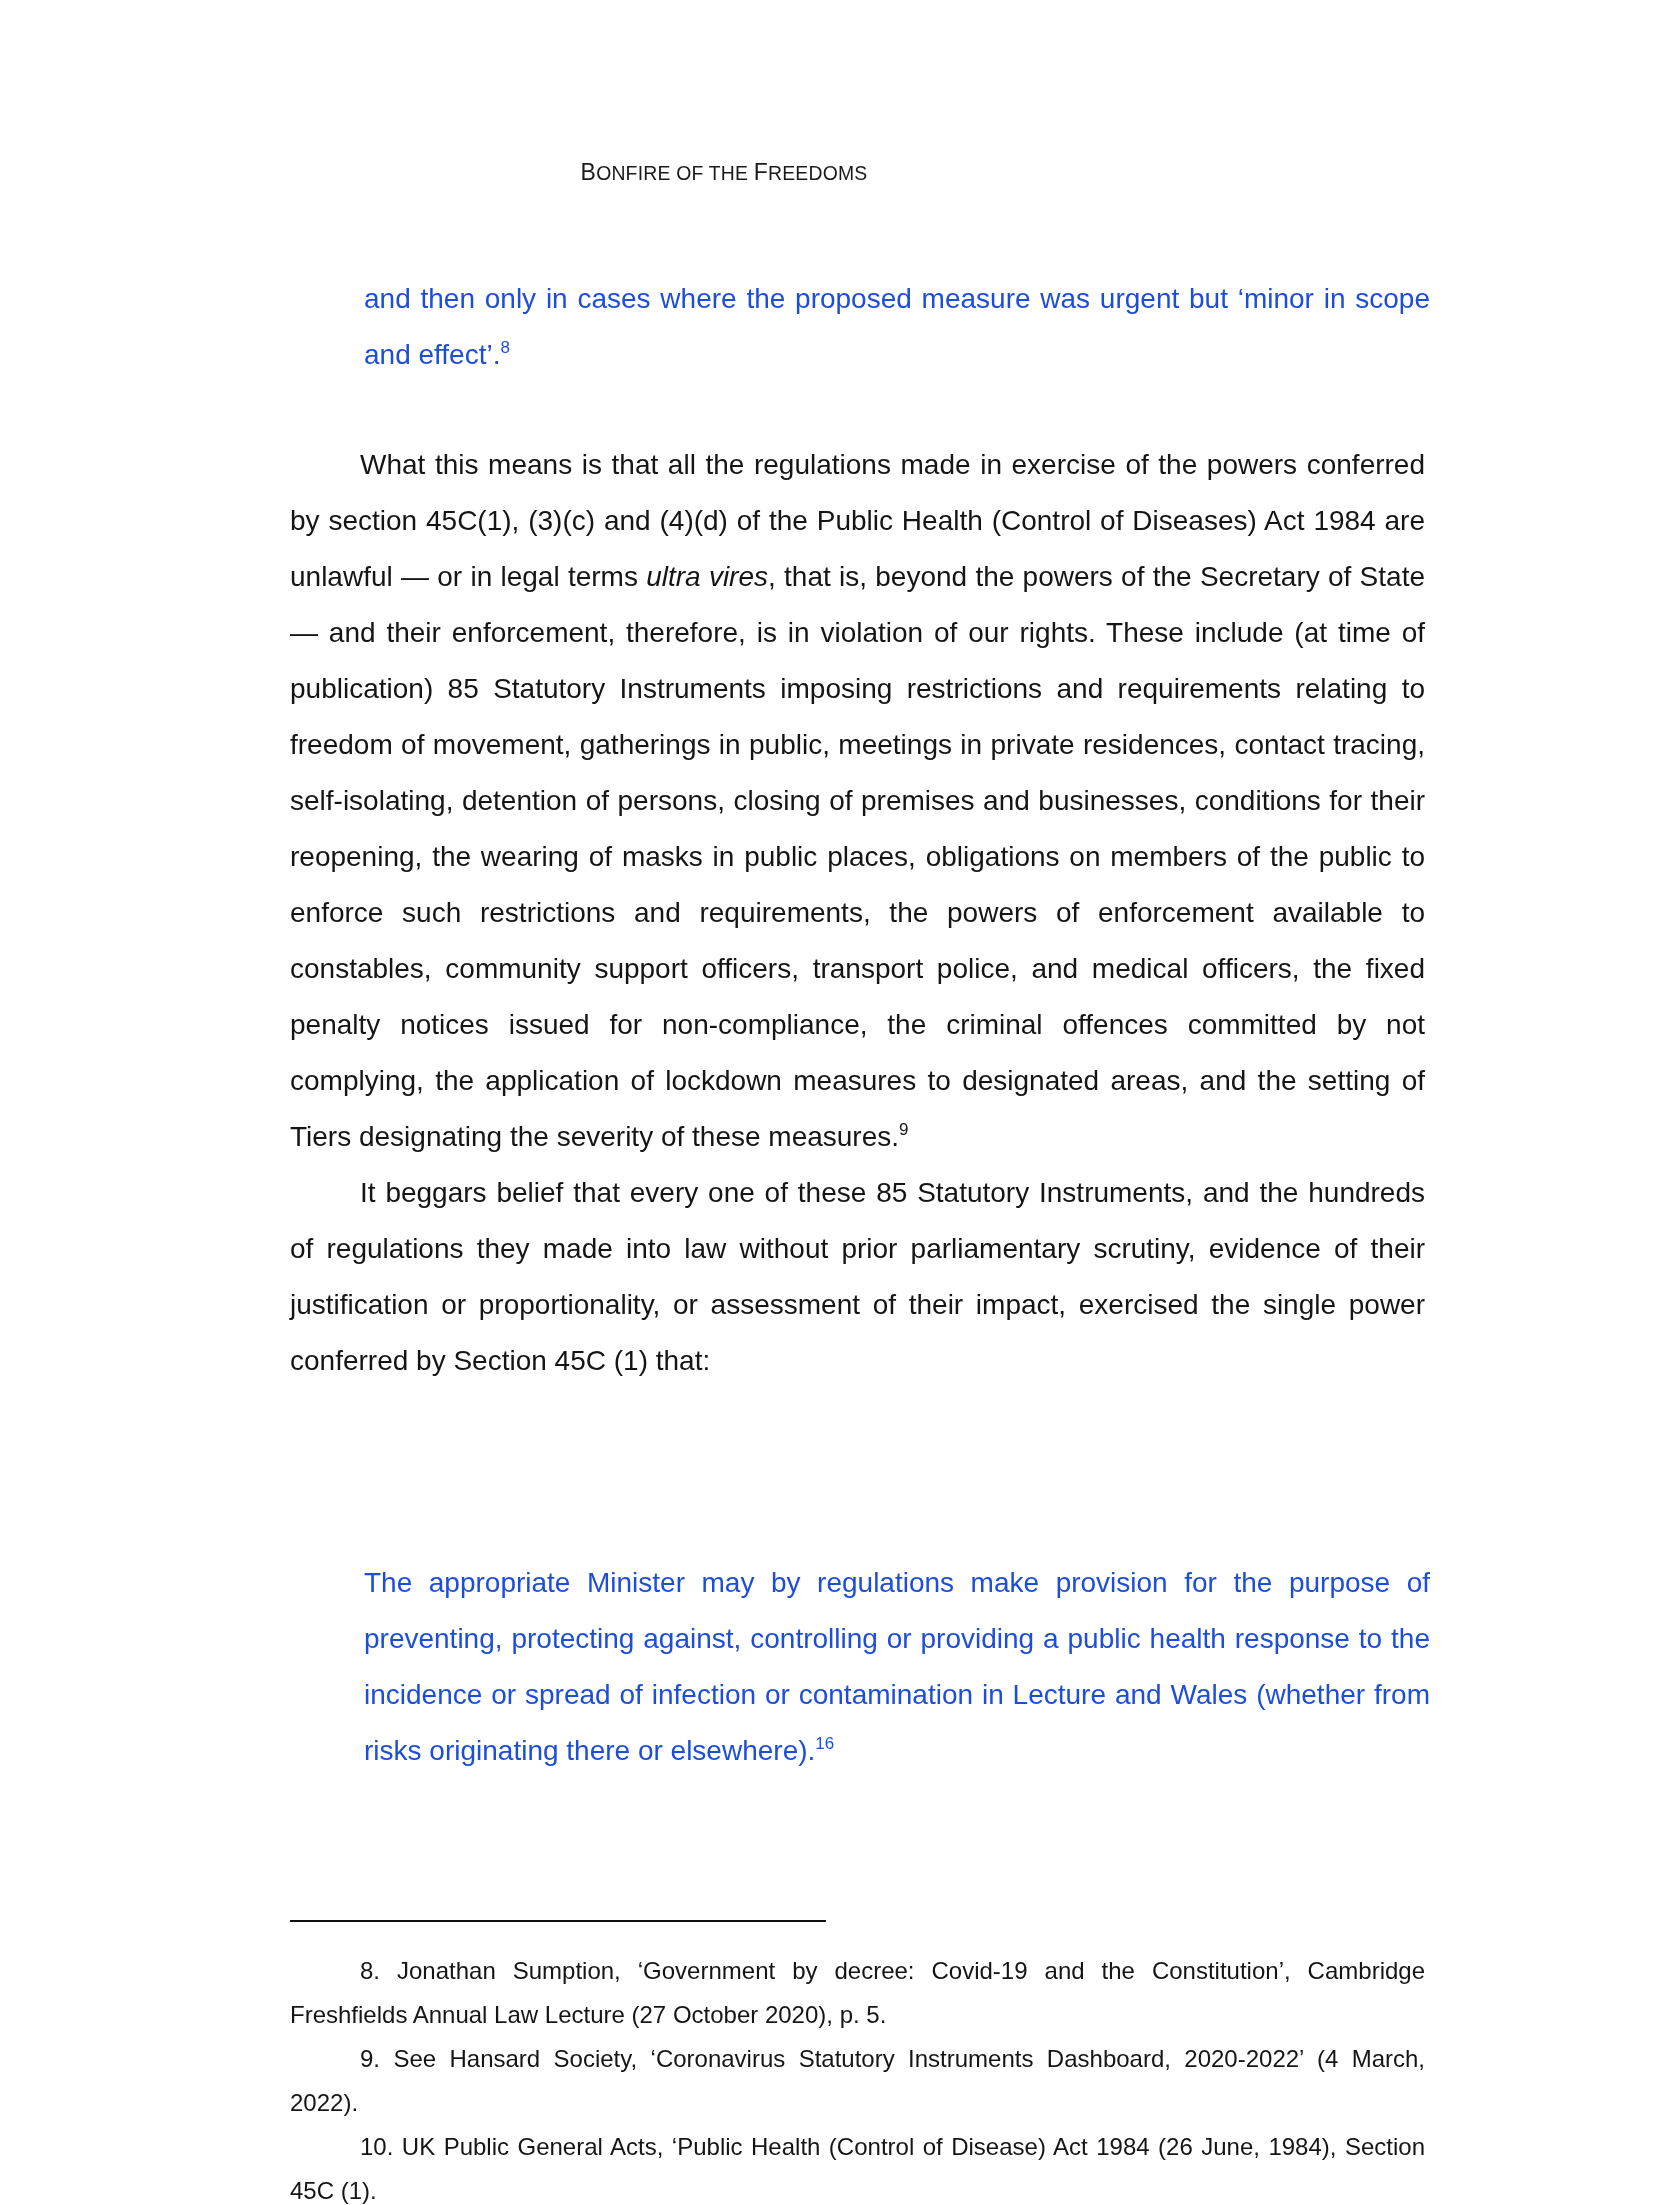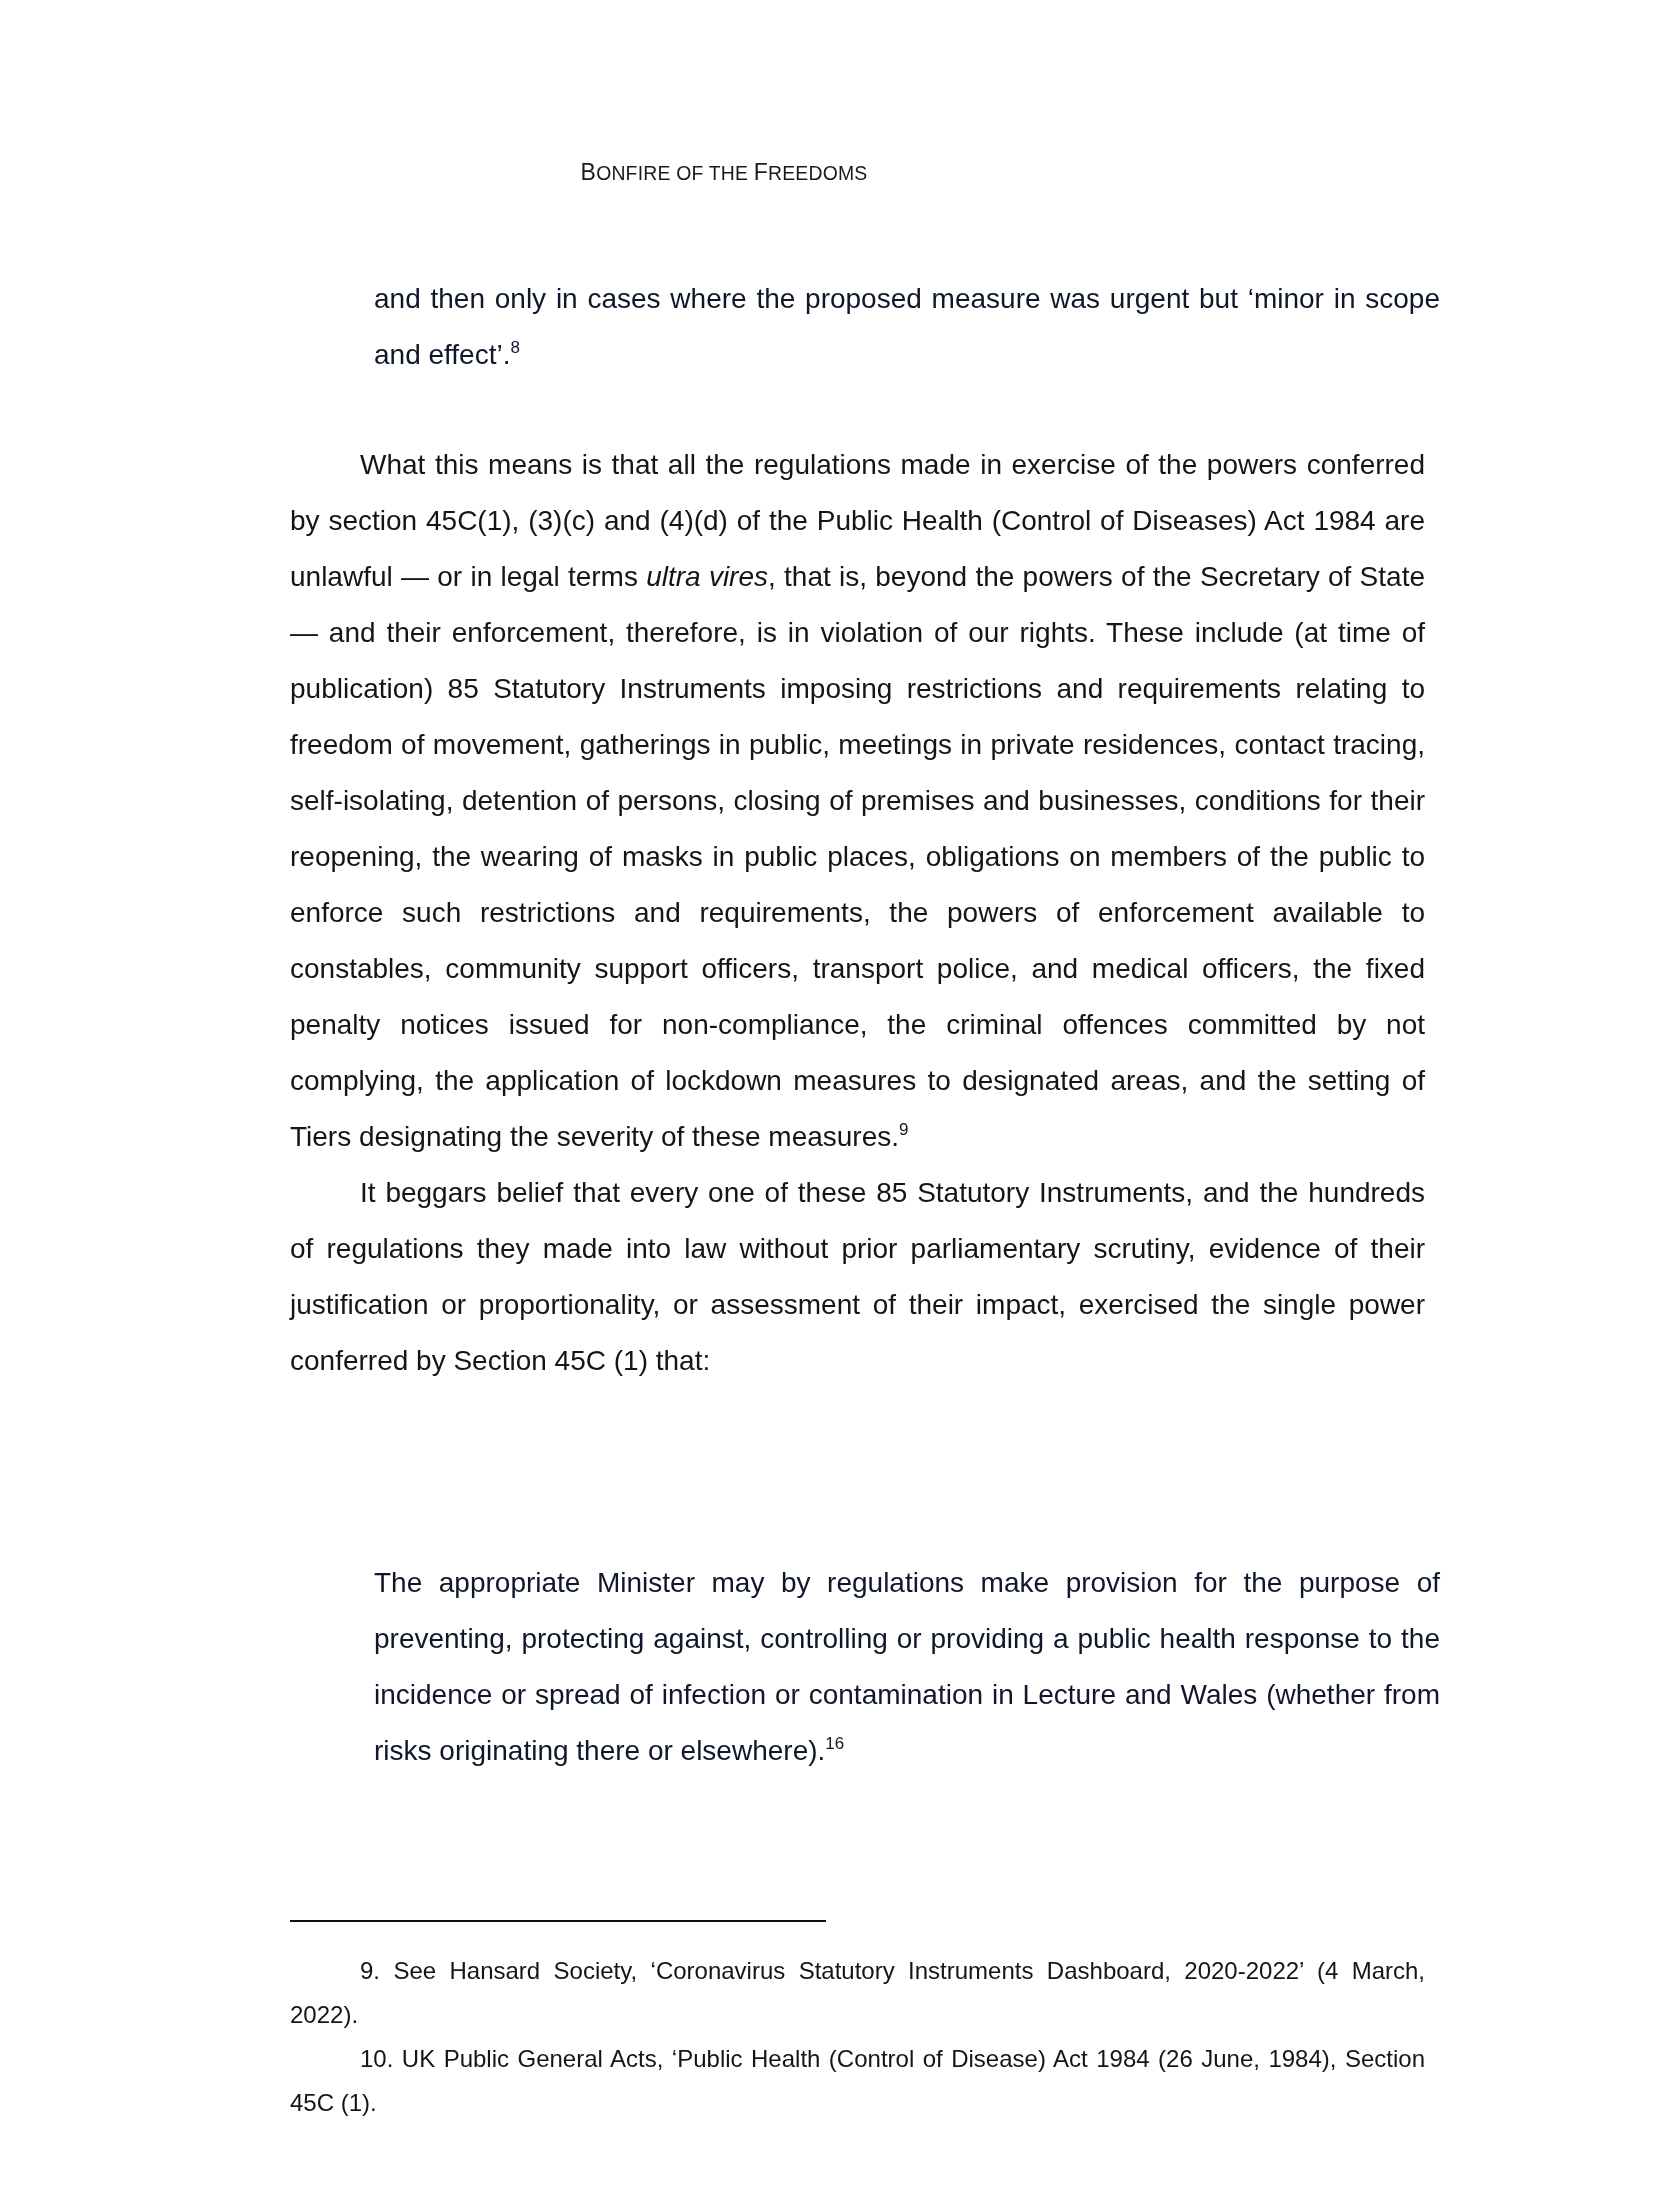--- a/index.html
+++ b/index.html
@@ -6,22 +6,22 @@
   body { width: 1654px; height: 2448px; position: relative; overflow: hidden;
          font-family: "Liberation Sans", sans-serif; color: #111111; }
   .page { position: absolute; left: 0; top: 0; width: 1654px; height: 2448px; background: #ffffff; }
   .running-head { position: absolute; top: 159px; left: 0; width: 1448px; text-align: center;
                   font-size: 19.4px; letter-spacing: 0.2px; color: #1a1a1a; }
   .running-head .cap { font-size: 23px; }
   .text-block { position: absolute; left: 290px; width: 1135px; font-size: 28px; line-height: 56px;
                 text-align: justify; color: #151515; }
   .text-block p { margin: 0; }
   .indent { text-indent: 70px; }
-  .quote { position: absolute; left: 374px; width: 1066px; font-size: 28px; line-height: 56px;
-           text-align: justify; color: #0f172a; }
+  .quote { position: absolute; left: 364px; width: 1066px; font-size: 28px; line-height: 56px;
+           text-align: justify; color: #1d4ed8; }
   .quote p { margin: 0; }
   sup { font-size: 17px; line-height: 0; vertical-align: 11.5px; }
   .footnote-rule { position: absolute; left: 290px; top: 1920px; width: 536px; height: 1.8px; background: #111; }
   .footnotes { position: absolute; left: 290px; top: 1949px; width: 1135px; font-size: 24px;
                line-height: 44px; text-align: justify; color: #151515; }
   .footnotes p { margin: 0; text-indent: 70px; }
   em { }
 </style>
 </head>
 <body>
@@ -40,18 +40,19 @@
   </div>
 
   <div class="quote" style="top: 1555px;">
     <p><span>The appropriate Minister may by regulations make provision for the purpose of preventing, protecting against, controlling or providing a public health response to the incidence or spread of infection or contamination in Lecture and Wales (whether from risks originating there or elsewhere).</span><sup>16</sup></p>
   </div>
 
 
   <div class="footnote-rule"></div>
 
   <div class="footnotes">
+    <p>8. Jonathan Sumption, ‘Government by decree: Covid-19 and the Constitution’, Cambridge Freshfields Annual Law Lecture (27 October 2020), p. 5.</p>
     <p>9. See Hansard Society, ‘Coronavirus Statutory Instruments Dashboard, 2020-2022’ (4 March, 2022).</p>
     <p>10. UK Public General Acts, ‘Public Health (Control of Disease) Act 1984 (26 June, 1984), Section 45C (1).</p>
   </div>
 
 </div>
 
 
 </body></html>

